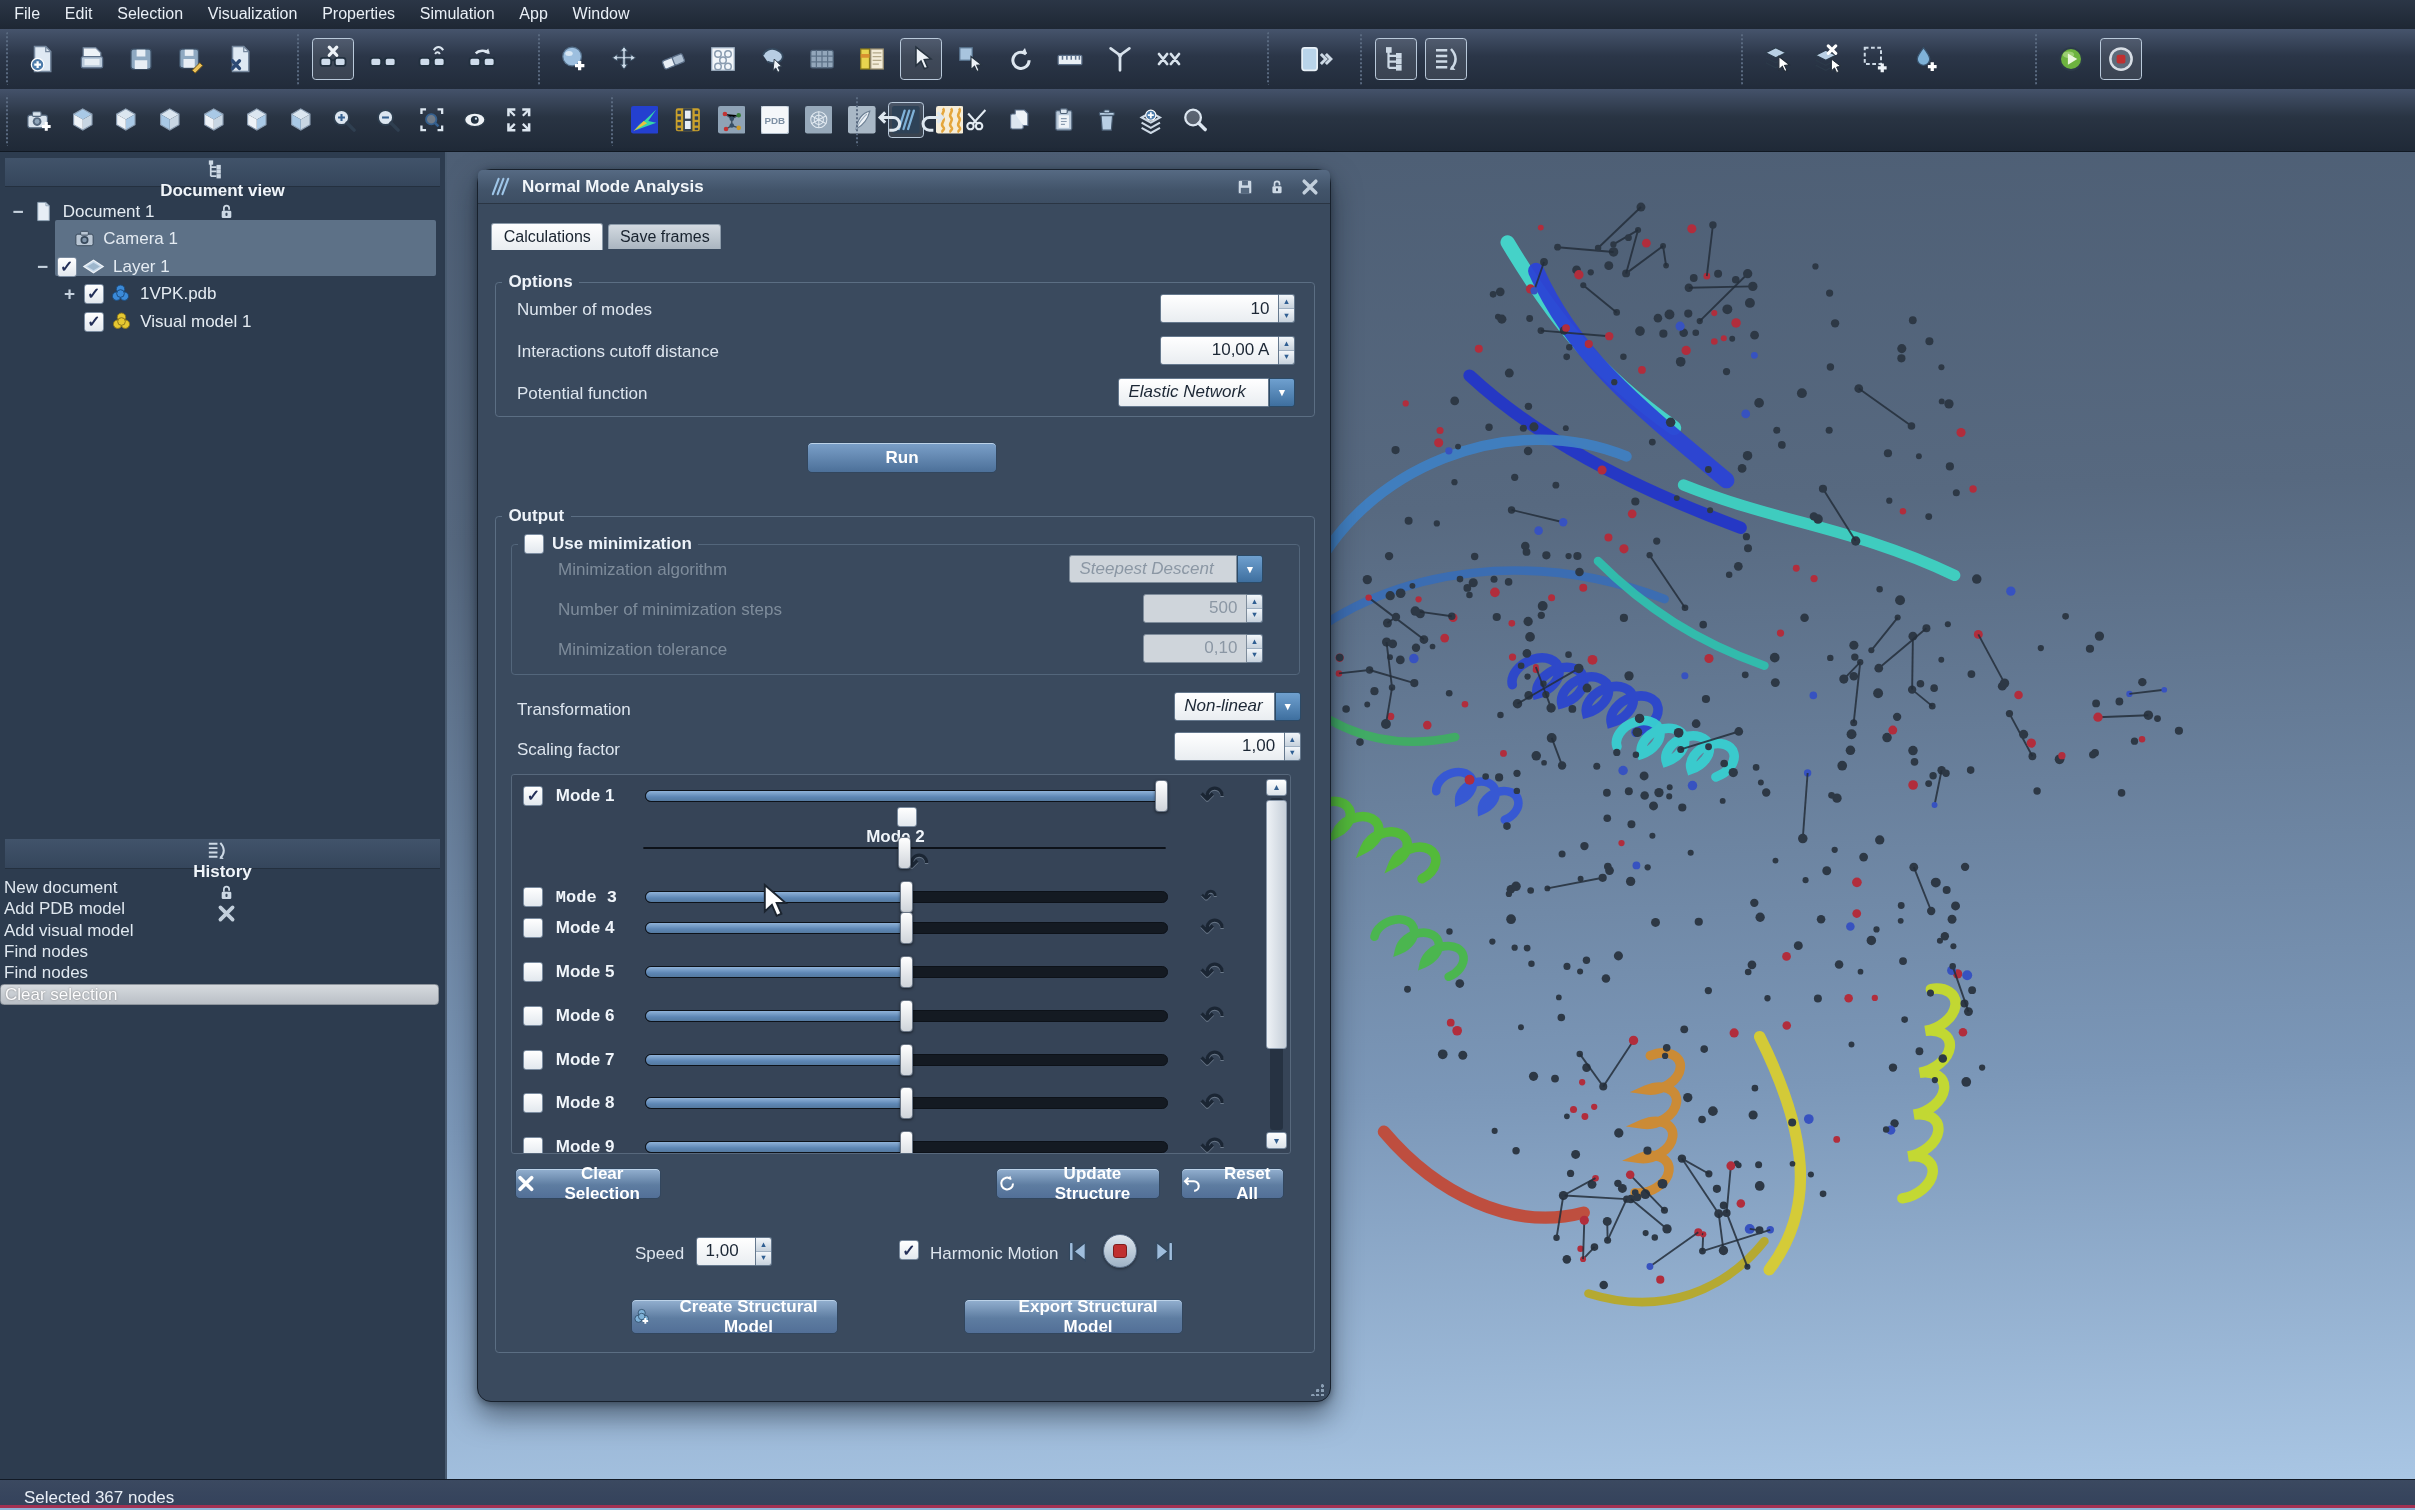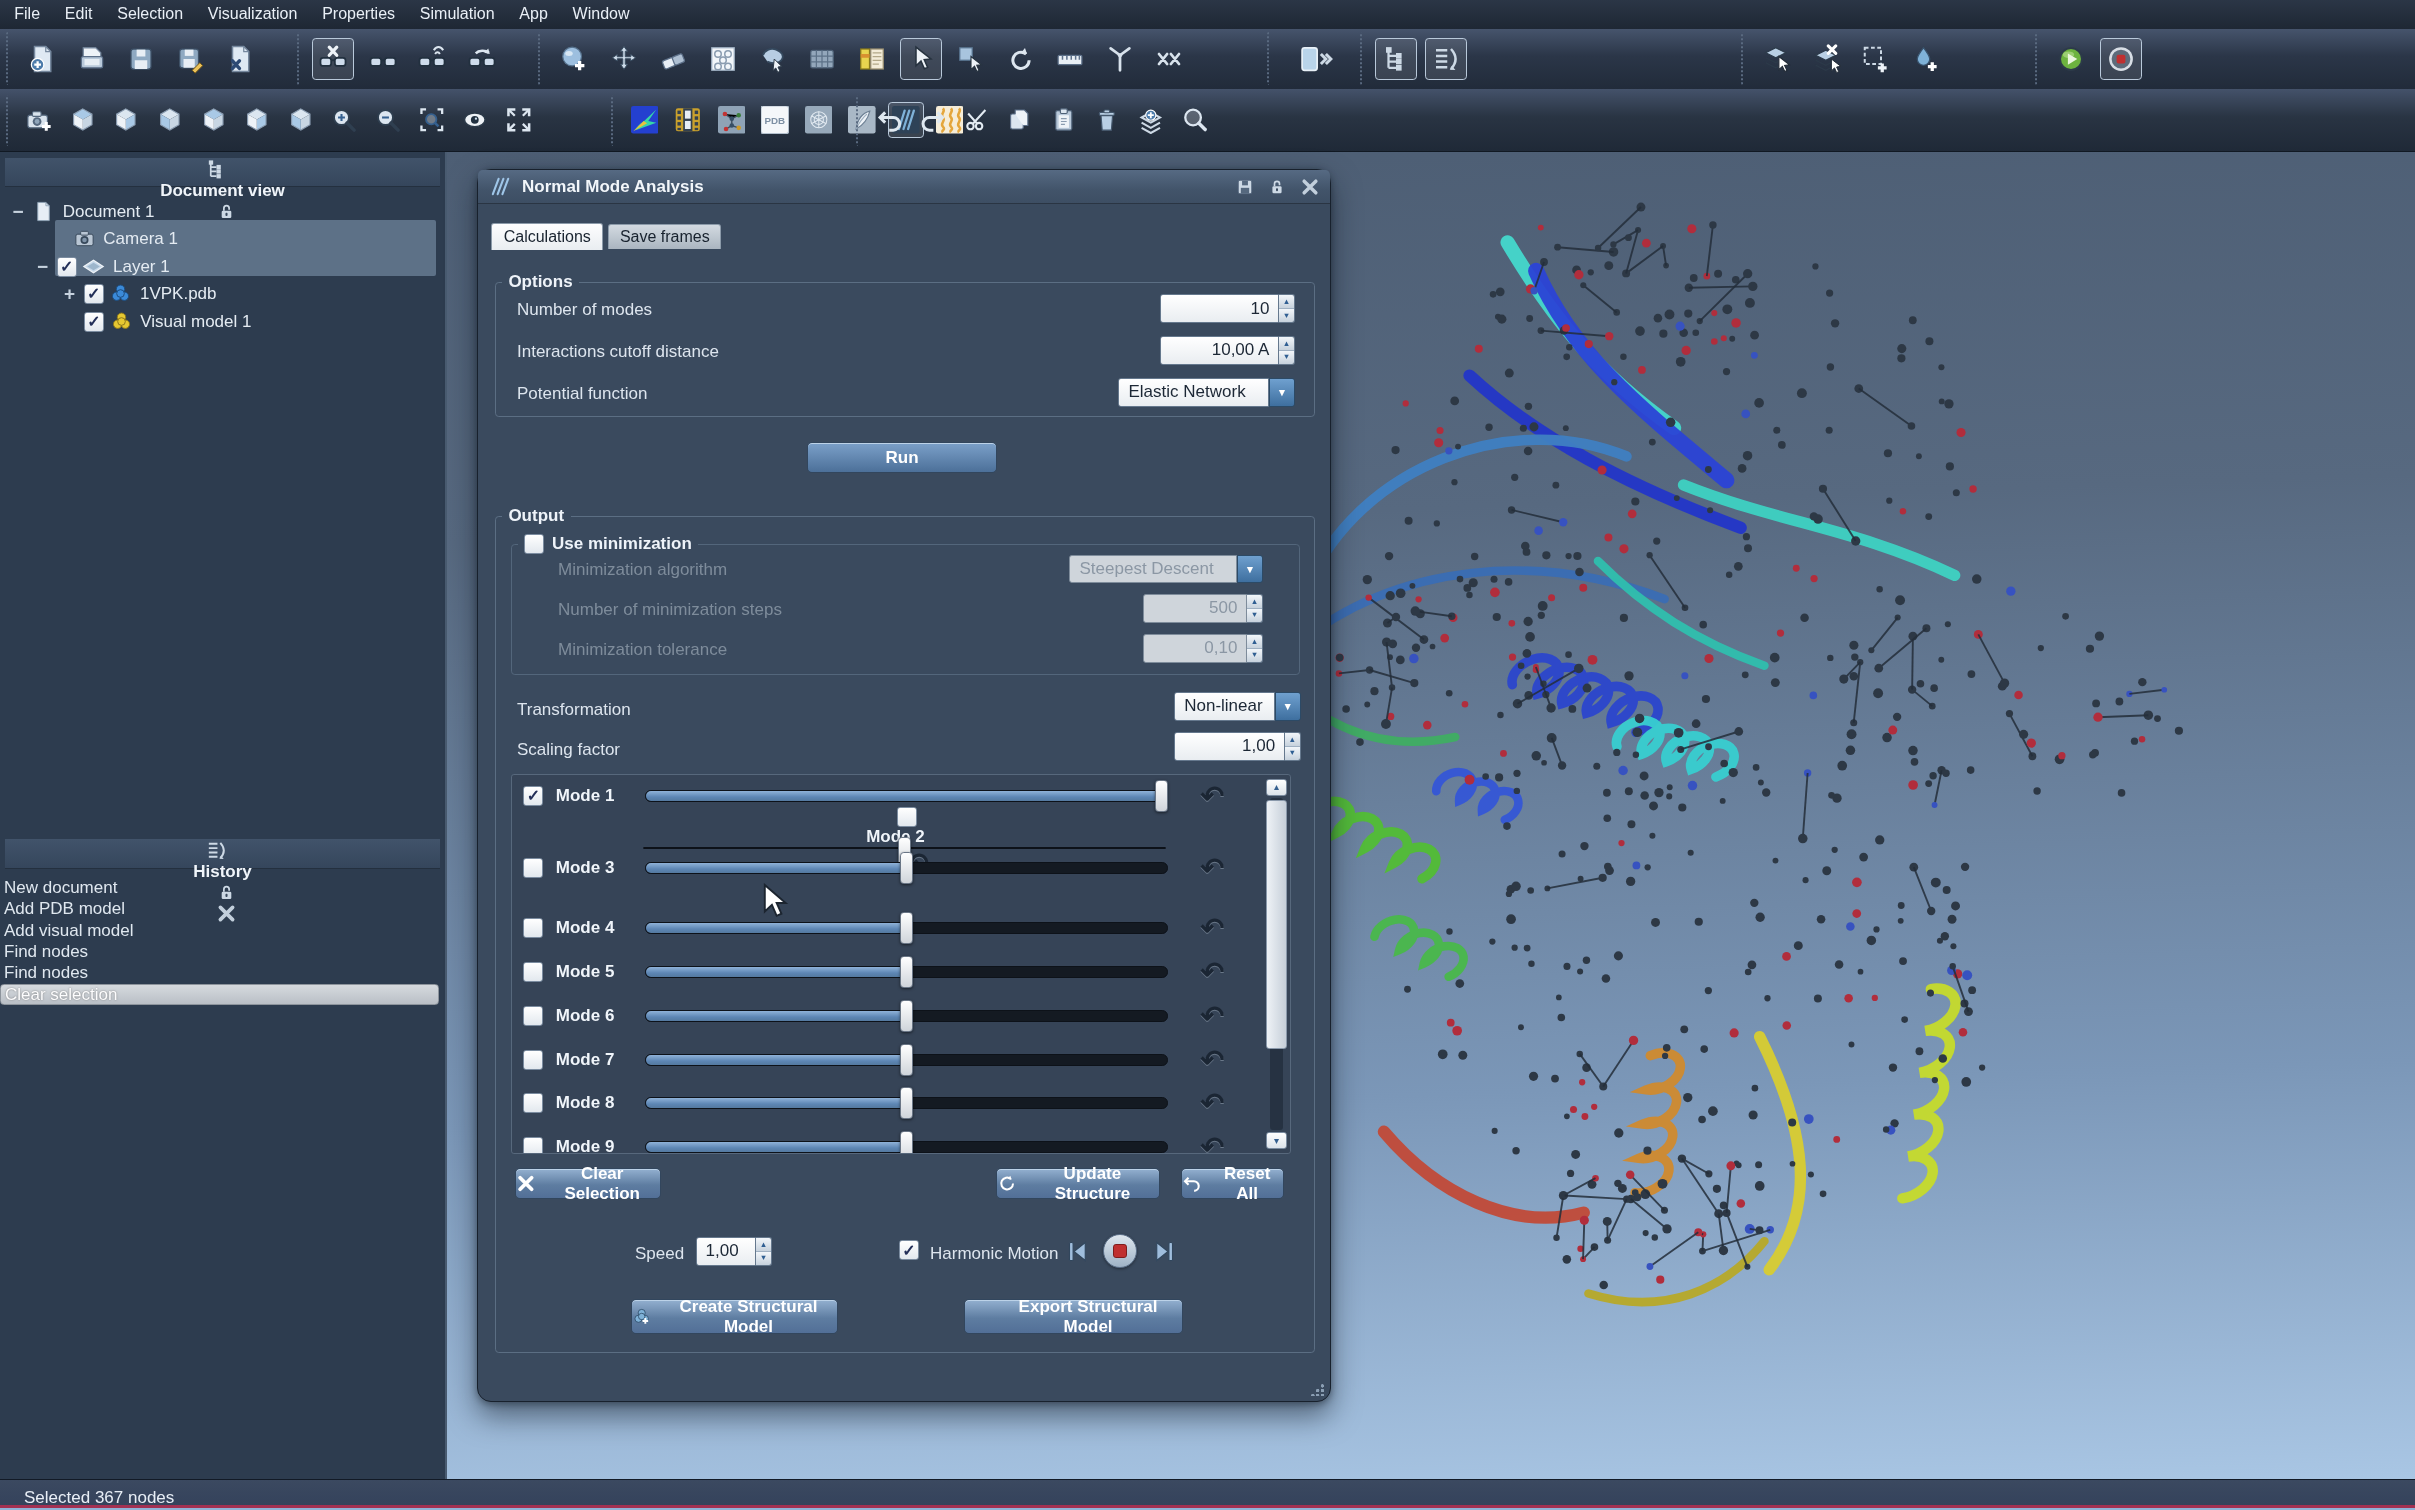--- a/index.html
+++ b/index.html
@@ -78,21 +78,21 @@
     border-radius:2.9px 0 0 2.9px; color:#1c2735; font-size:17px; display:flex; align-items:center;
     justify-content:flex-end; padding:0 8.6px; }
   .spin .arr { width:16px; display:flex; flex-direction:column; border:1px solid #65788d; border-left:none;
     border-radius:0 2.9px 2.9px 0; overflow:hidden; }
   .spin .arr div { flex:1; background:linear-gradient(#f2f6fa,#c7d2dd); color:#2f5e92; font-size:7.6px;
     line-height:1; display:flex; align-items:center; justify-content:center; border-bottom:1px solid #9fb0c2; }
   .spin .arr div:last-child { border-bottom:none; }
   .spin.dis .val { background:#cfd5db; color:#8b97a4; border-color:#7e8c9b; }
   .dd { position:absolute; height:28.5px; display:flex; }
   .dd .val { background:linear-gradient(#ffffff,#e9edf1); border:1px solid #65788d; border-radius:2.9px 0 0 2.9px;
-    padding:0 9.5px; font-size:17px; color:#1c2735; display:flex; align-items:center; flex:1; }
+    padding:0 9.5px; font-size:17px; color:#1c2735; display:flex; align-items:center; flex:1;font-style:italic; }
   .dd .btn { width:26px; background:linear-gradient(#6fa0cf,#3e6f9f); border:1px solid #2c4a66;
     border-radius:0 2.9px 2.9px 0; color:#fff; display:flex; align-items:center; justify-content:center; font-size:10.5px; }
   .dd.dis .val { background:#cfd5db; color:#8b97a4; border-color:#7e8c9b; }
   .pbtn { position:absolute; background:linear-gradient(#93b0d0,#5e7da1 55%,#526f97);
     border:1px solid #32465d; border-radius:4.8px; box-shadow:inset 0 1px 0 #bcd2e8;
     color:#fff; font-weight:bold; font-size:17px; display:flex; align-items:center; justify-content:center; gap:8.6px; }
   .pbtn .bic { width:21px; height:21px; display:block; }
   #modes-list { position:absolute; border:1px solid #57687c; border-radius:2.9px; background:rgba(15,22,32,.10); overflow:hidden; }
   .mode-row { position:absolute; left:0; height:38px; width:100%; display:flex; align-items:center; }
   .mode-label { width:82px; margin-left:12.4px; font-weight:bold; font-size:17px; color:#f0f5fa; }
@@ -1446,21 +1446,21 @@
         </div>
         <div class="mode-row" style="top: 32px; flex-direction: column;">
           <span class="cb" style="margin-left: 11.4px;"></span>
           <span class="mode-label">Mode 2</span>
           <div class="slider">
             <div class="fill" style="width: 265px;"></div>
             <div class="handle" style="left: 254px;"></div>
           </div>
           <span class="mode-undo">↶</span>
         </div>
-        <div class="mode-row" style="top: 74px;">
+        <div class="mode-row" style="top: 103px; font-family: Liberation Mono, monospace;">
           <span class="cb" style="margin-left: 11.4px;"></span>
           <span class="mode-label">Mode 3</span>
           <div class="slider">
             <div class="fill" style="width: 265px;"></div>
             <div class="handle" style="left: 254px;"></div>
           </div>
           <span class="mode-undo">↶</span>
         </div>
         <div class="mode-row" style="top: 134px;">
           <span class="cb" style="margin-left: 11.4px;"></span>

